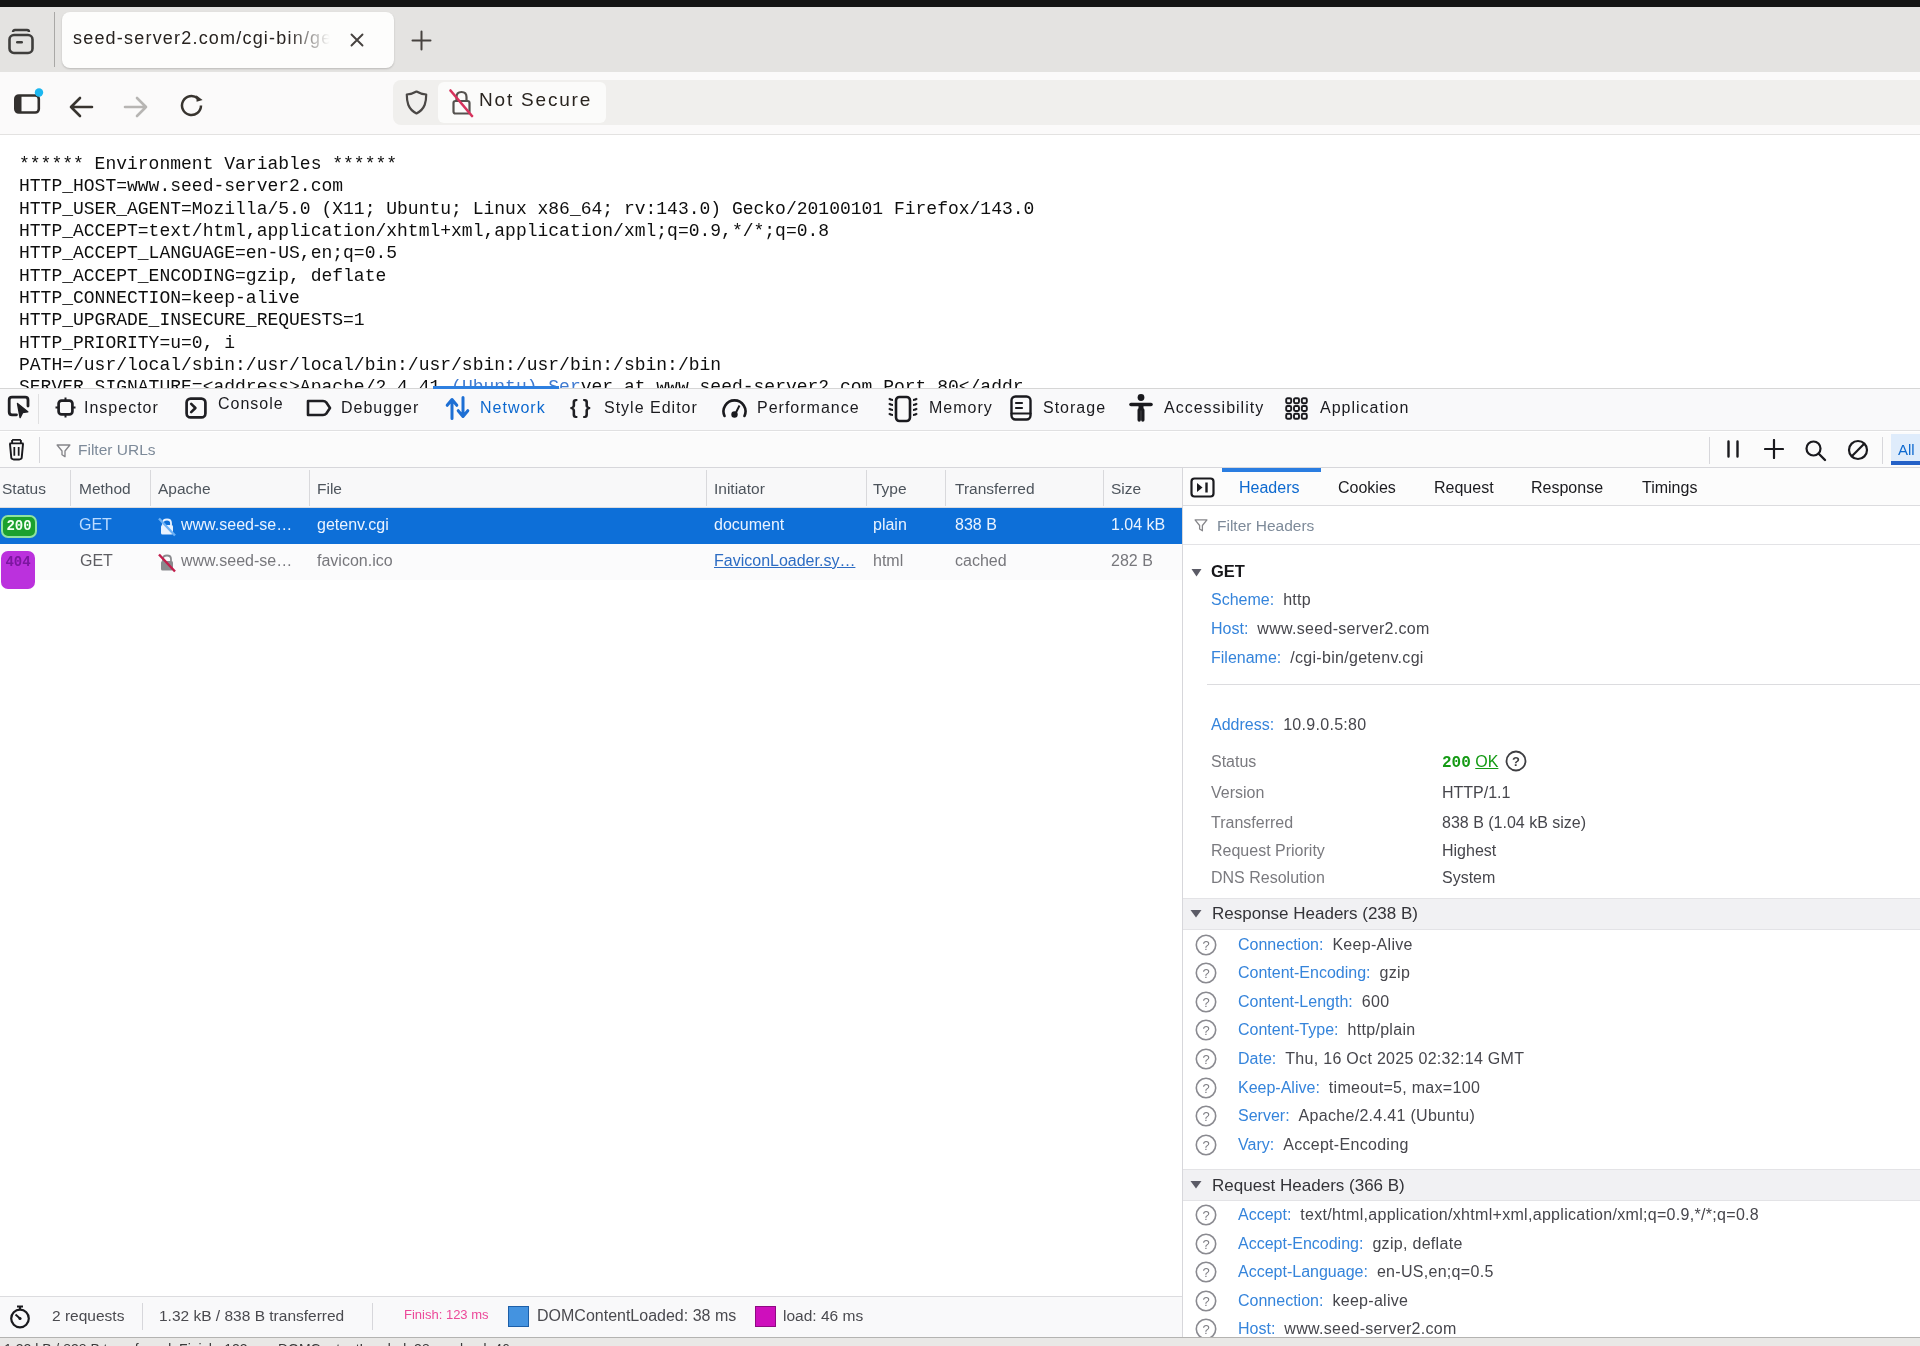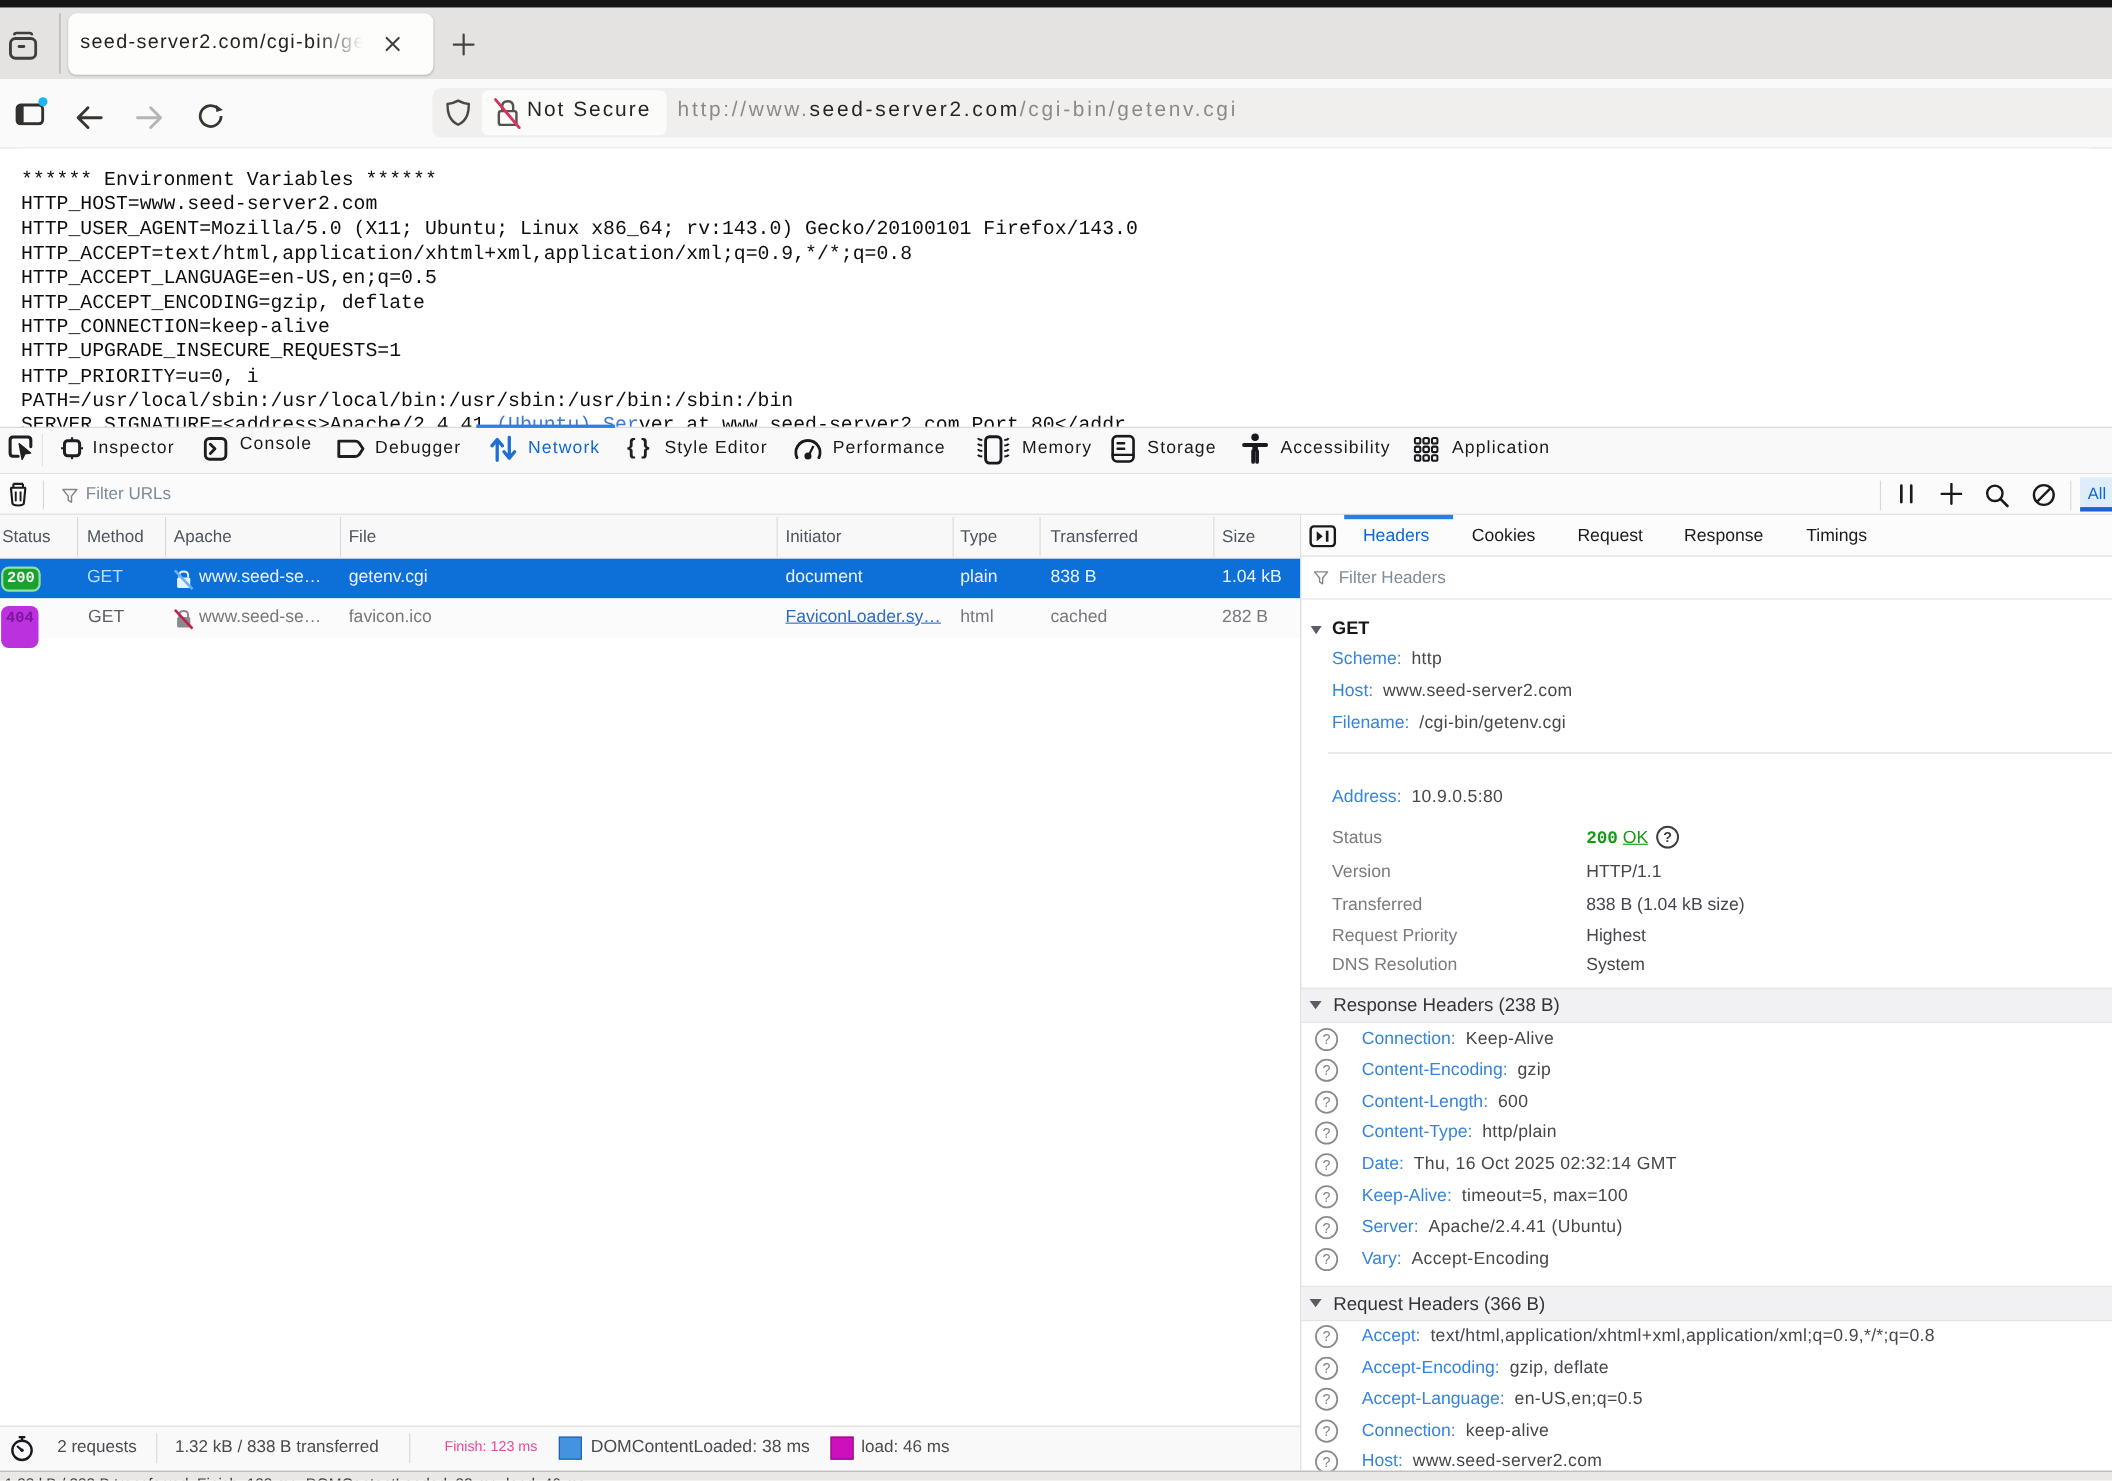--- a/index.html
+++ b/index.html
@@ -63,21 +63,20 @@
   </svg>
 
   <div class="abs" style="left:438px;top:82px;width:168px;height:41px;background:#fbfbfa;border-radius:6px;"></div>
   <svg class="abs" style="left:448px;top:88px;" width="28" height="30" viewBox="0 0 28 30">
     <path d="M8.5 13 L8.5 9 Q8.5 4 13.5 4 Q18.5 4 18.5 9 L18.5 13" fill="none" stroke="#55524f" stroke-width="2.2"></path>
     <rect x="5.5" y="13" width="16" height="12.5" rx="2" fill="none" stroke="#55524f" stroke-width="2.2"></rect>
     <path d="M2.5 2.5 L24 28" stroke="#d7325c" stroke-width="2.6" stroke-linecap="round"></path>
   </svg>
   <div class="abs" style="left:479px;top:89px;font-size:19px;letter-spacing:1.8px;color:#29241f;">Not Secure</div>
 
-  <div class="abs" style="left:616px;top:89px;font-size:19px;letter-spacing:2.45px;color:#8c8a88;white-space:nowrap;">http://www.<span style="color:#2a2520;">seed-server2.com</span>/cgi-bin/getenv.cgi</div>
 
   <div class="abs" style="left:16px;top:135px;width:1884px;height:254px;background:#ffffff;overflow:hidden;text-decoration:underline;">
     <pre style="position:absolute;left:3px;top:18px;font-family:'Liberation Mono',monospace;font-size:18px;line-height:22.35px;color:#0e0e0e;">****** Environment Variables ******
 HTTP_HOST=www.seed-server2.com
 HTTP_USER_AGENT=Mozilla/5.0 (X11; Ubuntu; Linux x86_64; rv:143.0) Gecko/20100101 Firefox/143.0
 HTTP_ACCEPT=text/html,application/xhtml+xml,application/xml;q=0.9,*/*;q=0.8
 HTTP_ACCEPT_LANGUAGE=en-US,en;q=0.5
 HTTP_ACCEPT_ENCODING=gzip, deflate
 HTTP_CONNECTION=keep-alive
 HTTP_UPGRADE_INSECURE_REQUESTS=1

